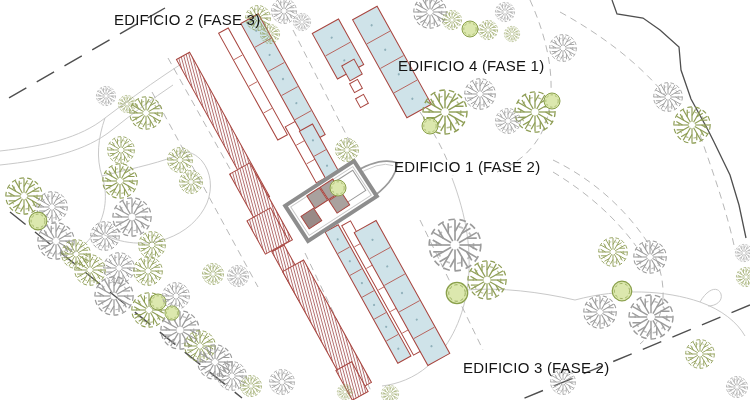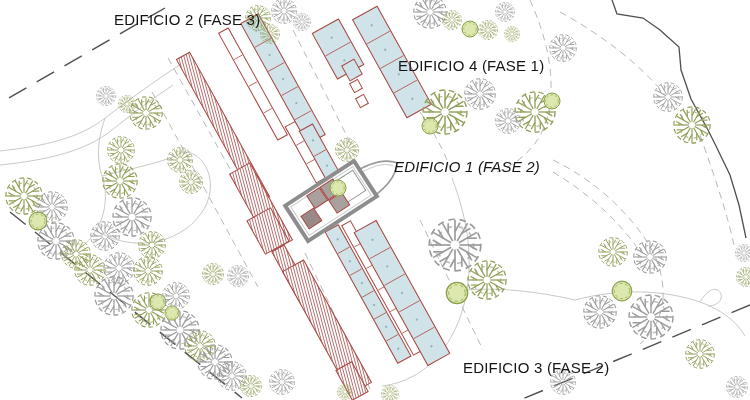--- a/index.html
+++ b/index.html
@@ -3,21 +3,21 @@
 <meta charset="utf-8">
 <style>
   html,body{margin:0;padding:0;background:#ffffff;width:750px;height:400px;overflow:hidden;
             font-family:"Liberation Sans",sans-serif;}
   .plan{position:relative;width:750px;height:400px;background:#ffffff;}
   .plan svg{position:absolute;left:0;top:0;}
   .lbl{position:absolute;font-size:15px;line-height:17px;color:#141414;letter-spacing:.2px;
        white-space:nowrap;font-weight:400;}
   #lbl-e2{left:114px;top:11px;}
   #lbl-e4{left:398px;top:29px;margin-top:28px;}
-  #lbl-e1{left:394px;top:158px;font-style:italic;}
+  #lbl-e1{left:394px;top:158px;}
   #lbl-e3{left:423px;top:359px;margin-left:40px;}
 </style>
 </head>
 <body>
 
 <div class="plan">
   <svg id="drawing" width="750" height="400" viewBox="0 0 750 400">
     <defs>
       <pattern id="hatchPat" width="2.7" height="4" patternUnits="userSpaceOnUse" patternTransform="rotate(14)">
         <line x1="1.3" y1="0" x2="1.3" y2="4" stroke="#a35050" stroke-width="0.85"></line>

